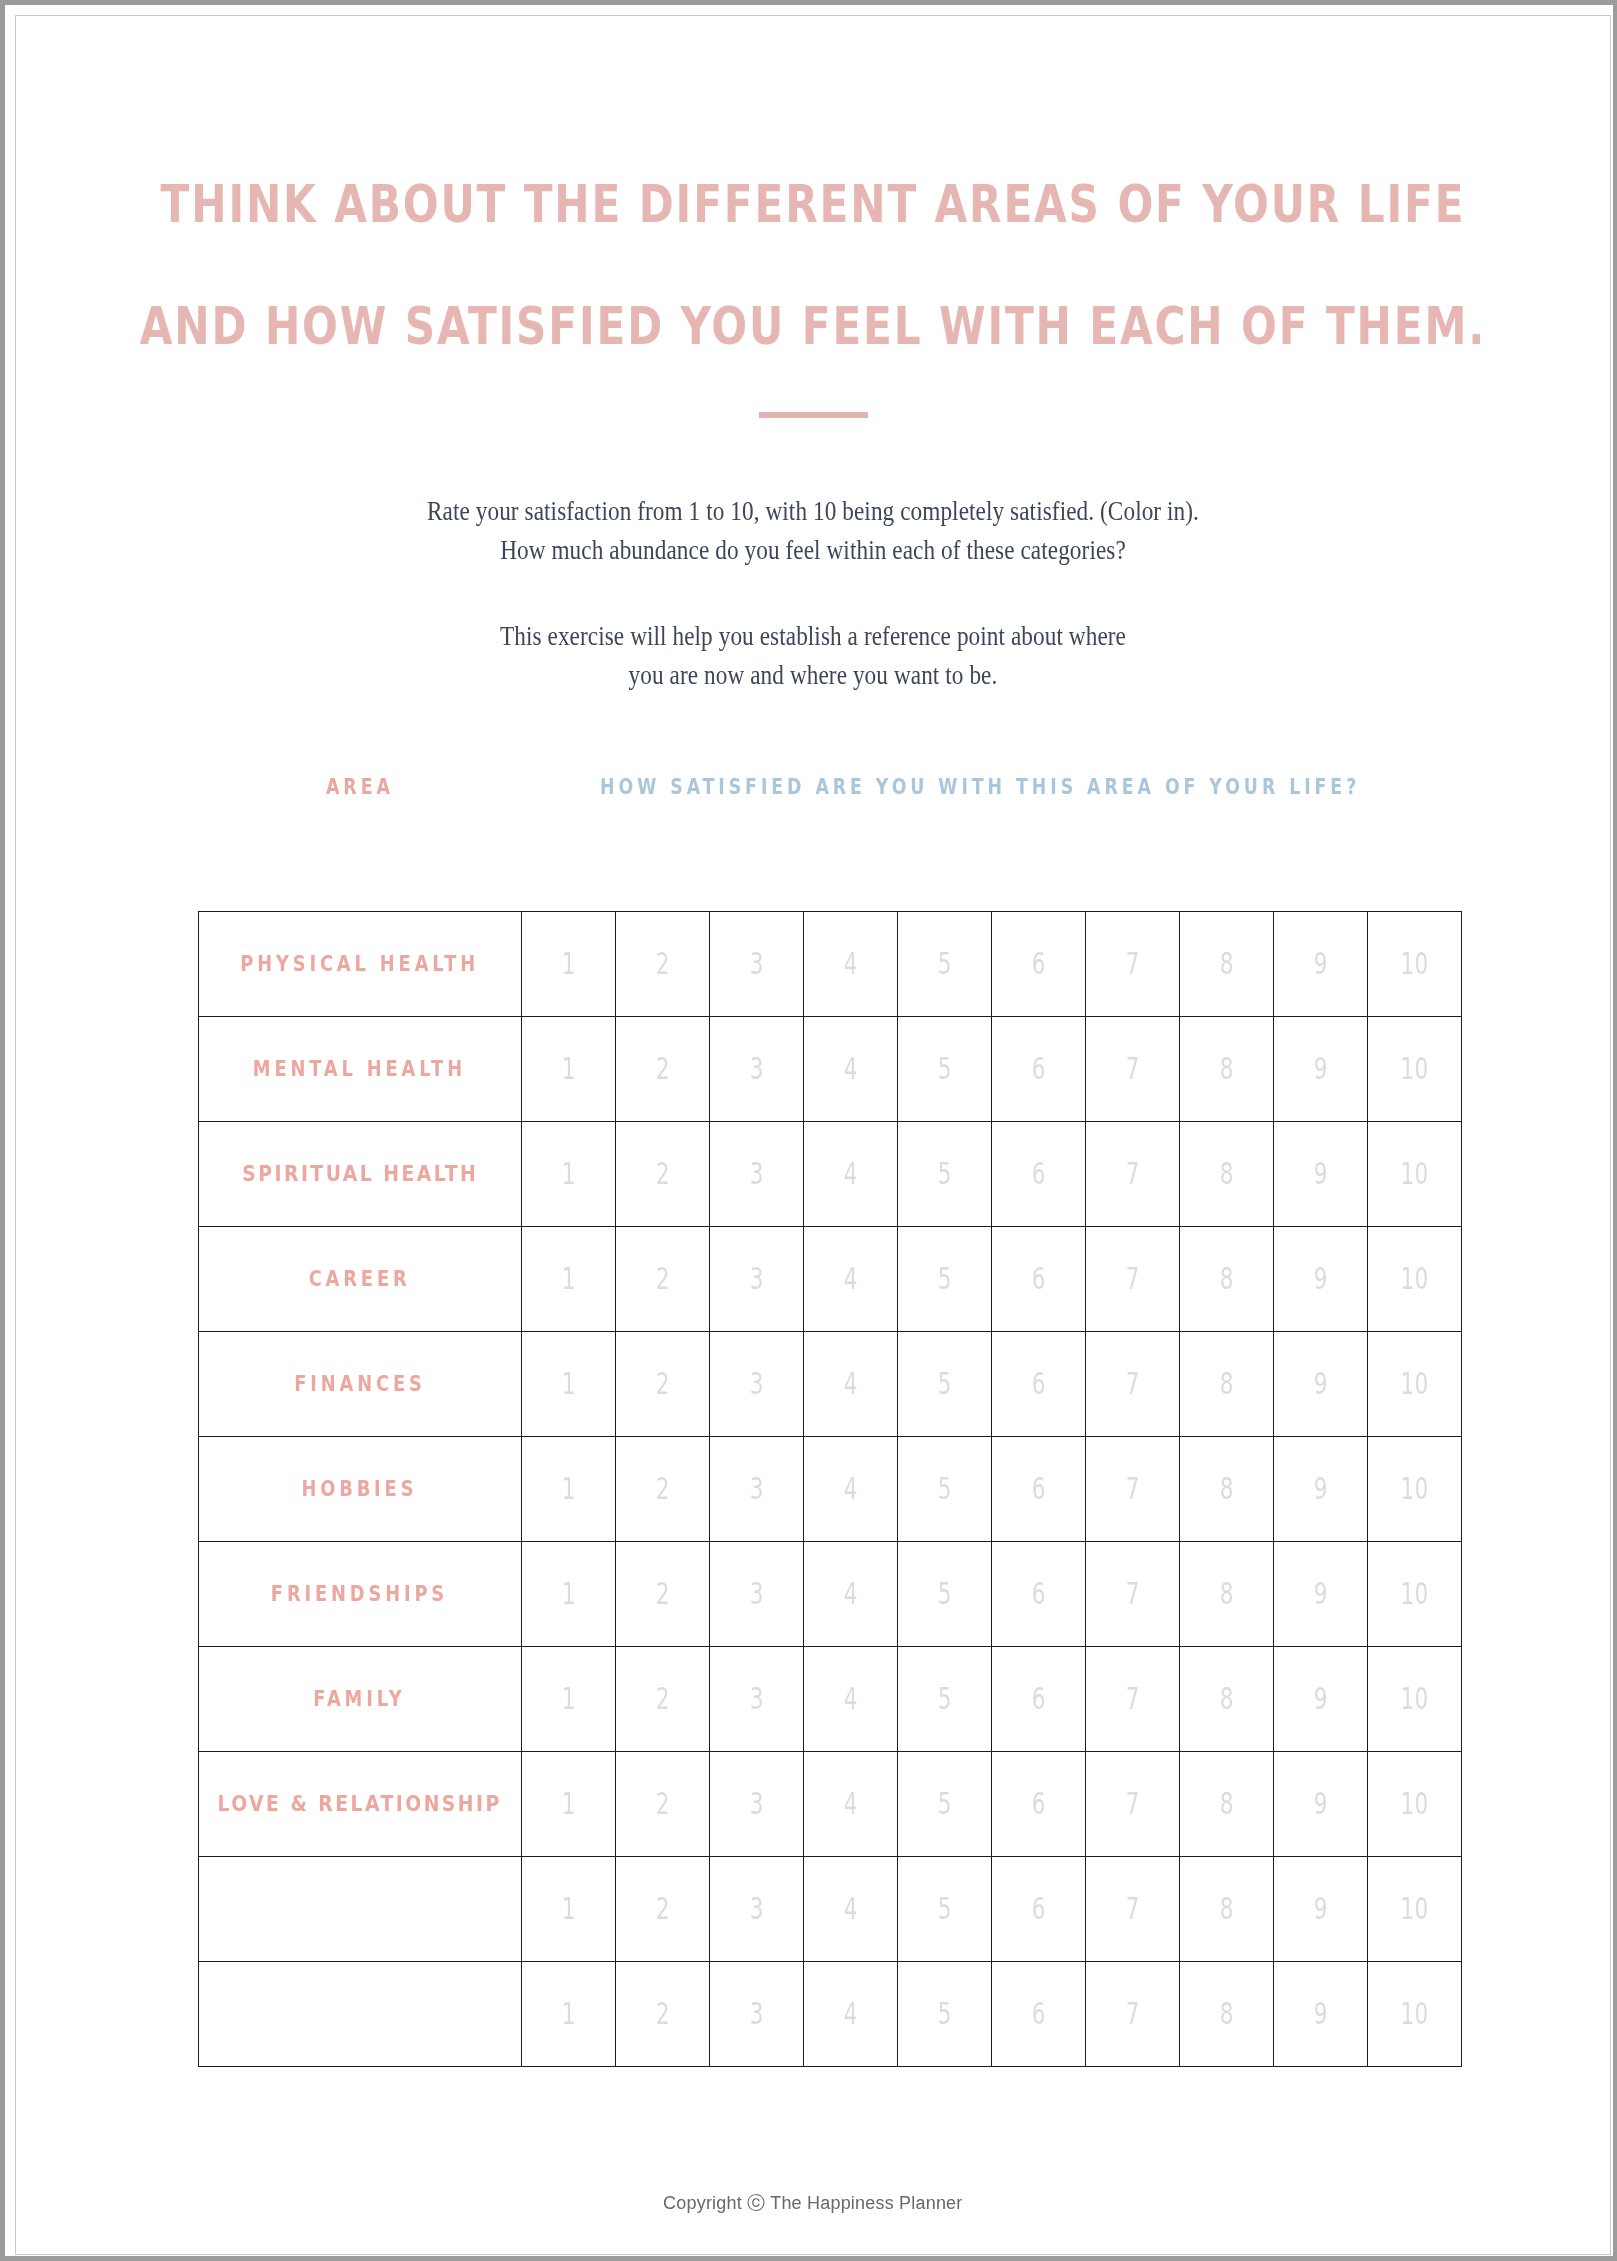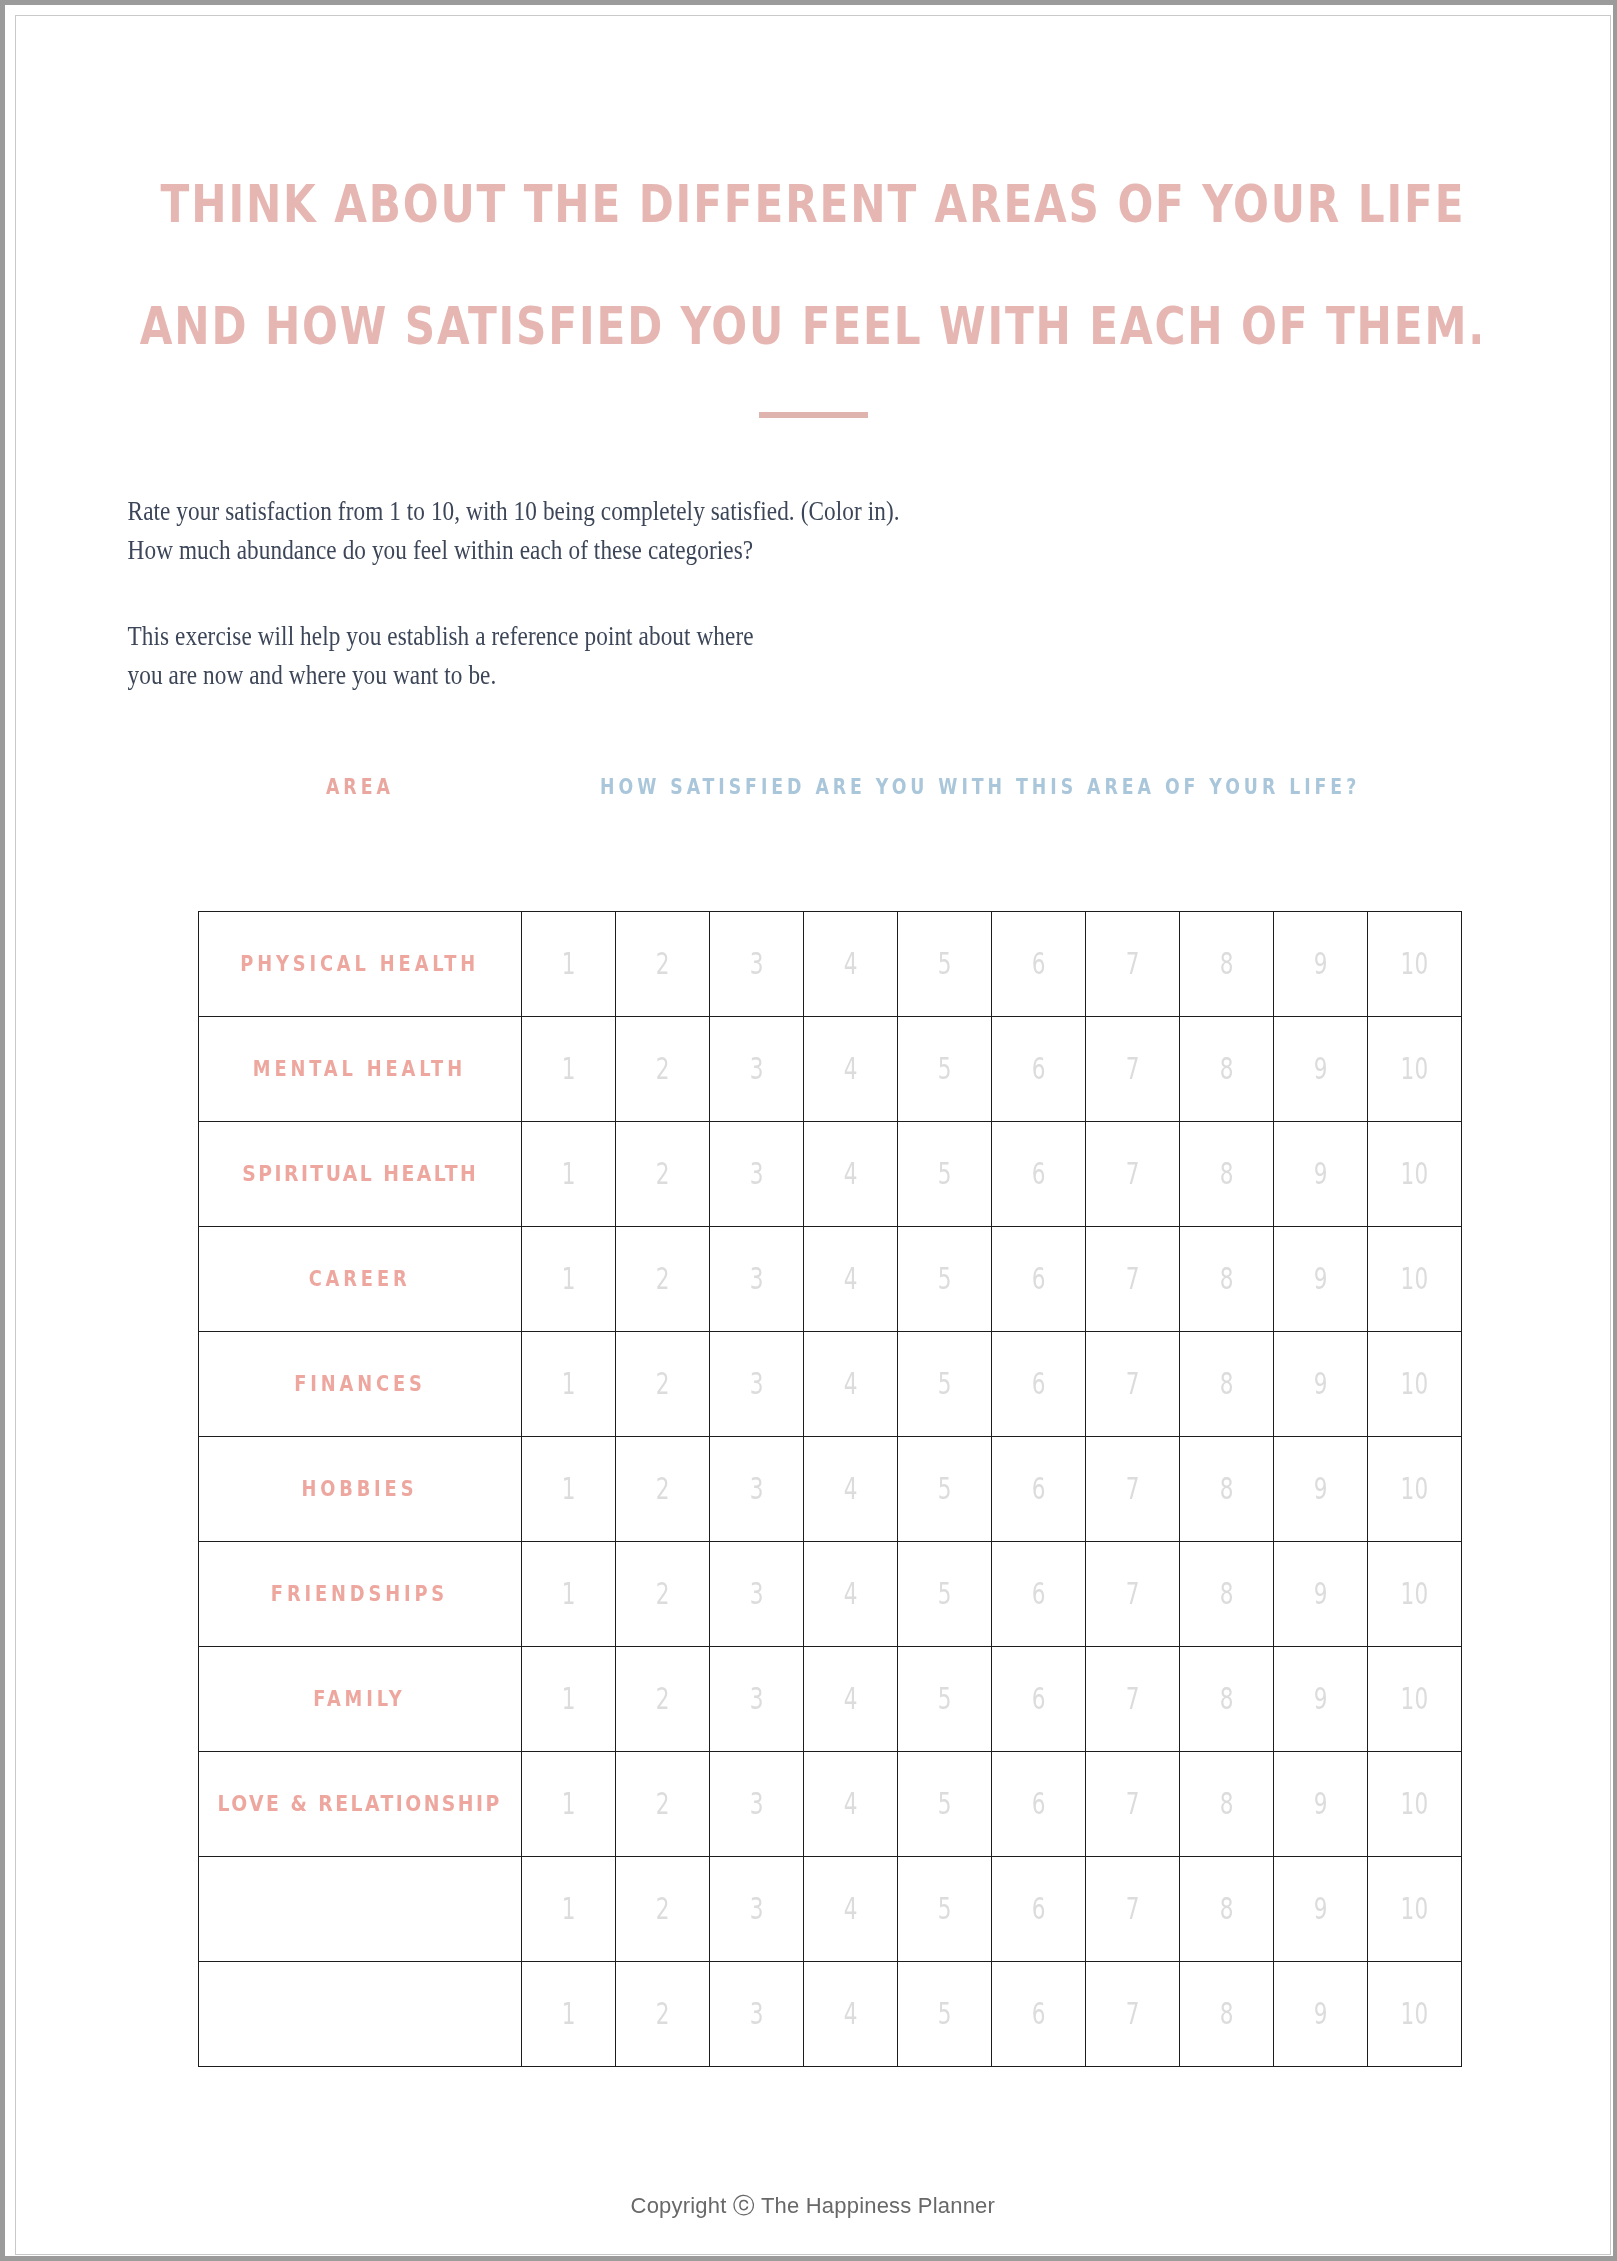--- a/index.html
+++ b/index.html
@@ -75,21 +75,21 @@
     margin-left: -54px;
     background: #e0b4ae;
   }
 
   
   .intro {
     position: absolute;
     left: 0;
     top: 476px;
     width: 100%;
-    text-align: left;
+    text-align: center;
     font-family: "Liberation Serif", "DejaVu Serif", serif;
     color: #3c4658;
   }
   .intro p {
     margin: 0;
     font-size: 27px;
     line-height: 39px;
     letter-spacing: 0.1px;
     transform: scaleX(0.86);
     transform-origin: center center;
@@ -194,21 +194,21 @@
     color: #eda79f;
   }
   .copyright {
     position: absolute;
     left: 0;
     top: 2175px;
     width: 100%;
     text-align: center;
     font-family: "Liberation Sans", sans-serif;
     font-weight: 400;
-    font-size: 22px;
+    font-size: 18px;
     letter-spacing: 0.2px;
     color: #686868;
   }
 </style>
 </head>
 <body>
 
 <div id="page">
   <div id="page-inner">
     <div id="sheet">

